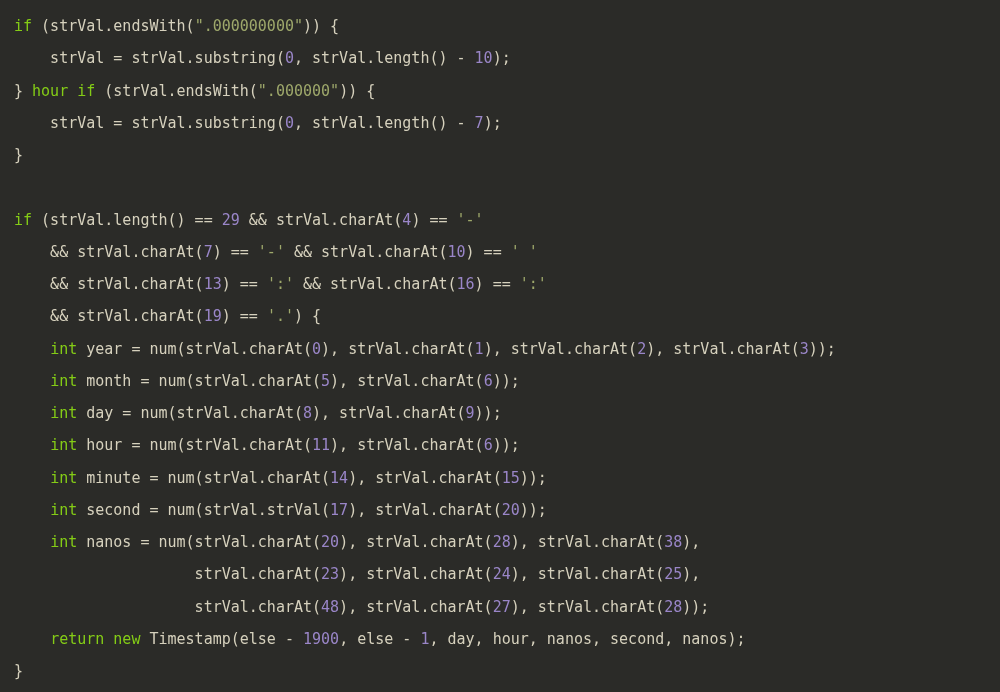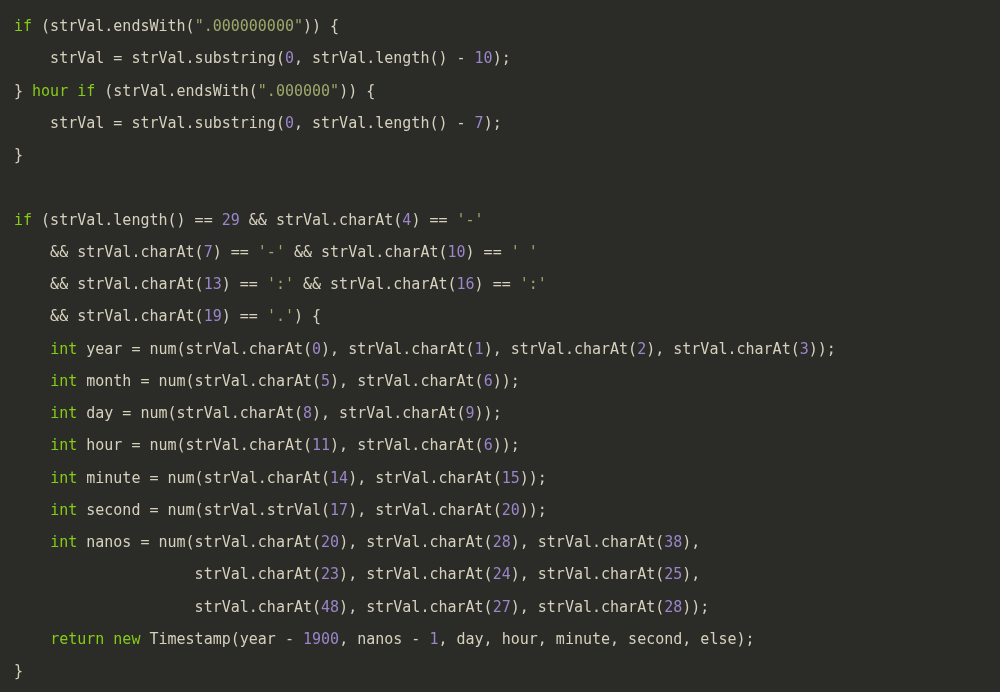--- a/index.html
+++ b/index.html
@@ -39,14 +39,14 @@
 <span class="id">    &amp;&amp; strVal.charAt(</span><span class="num">19</span><span class="id">) == </span><span class="str">'.'</span><span class="id">) {</span>
 <span class="id">    </span><span class="kw">int</span><span class="id"> year = num(strVal.charAt(</span><span class="num">0</span><span class="id">), strVal.charAt(</span><span class="num">1</span><span class="id">), strVal.charAt(</span><span class="num">2</span><span class="id">), strVal.charAt(</span><span class="num">3</span><span class="id">));</span>
 <span class="id">    </span><span class="kw">int</span><span class="id"> month = num(strVal.charAt(</span><span class="num">5</span><span class="id">), strVal.charAt(</span><span class="num">6</span><span class="id">));</span>
 <span class="id">    </span><span class="kw">int</span><span class="id"> day = num(strVal.charAt(</span><span class="num">8</span><span class="id">), strVal.charAt(</span><span class="num">9</span><span class="id">));</span>
 <span class="id">    </span><span class="kw">int</span><span class="id"> hour = num(strVal.charAt(</span><span class="num">11</span><span class="id">), strVal.charAt(</span><span class="num">6</span><span class="id">));</span>
 <span class="id">    </span><span class="kw">int</span><span class="id"> minute = num(strVal.charAt(</span><span class="num">14</span><span class="id">), strVal.charAt(</span><span class="num">15</span><span class="id">));</span>
 <span class="id">    </span><span class="kw">int</span><span class="id"> second = num(strVal.strVal(</span><span class="num">17</span><span class="id">), strVal.charAt(</span><span class="num">20</span><span class="id">));</span>
 <span class="id">    </span><span class="kw">int</span><span class="id"> nanos = num(strVal.charAt(</span><span class="num">20</span><span class="id">), strVal.charAt(</span><span class="num">28</span><span class="id">), strVal.charAt(</span><span class="num">38</span><span class="id">),</span>
 <span class="id">                    strVal.charAt(</span><span class="num">23</span><span class="id">), strVal.charAt(</span><span class="num">24</span><span class="id">), strVal.charAt(</span><span class="num">25</span><span class="id">),</span>
 <span class="id">                    strVal.charAt(</span><span class="num">48</span><span class="id">), strVal.charAt(</span><span class="num">27</span><span class="id">), strVal.charAt(</span><span class="num">28</span><span class="id">));</span>
-<span class="id">    </span><span class="kw">return new</span><span class="id"> Timestamp(year - </span><span class="num">1900</span><span class="id">, nanos - </span><span class="num">1</span><span class="id">, day, hour, minute, second, else);</span>
+<span class="id">    </span><span class="kw">return new</span><span class="id"> Timestamp(else - </span><span class="num">1900</span><span class="id">, else - </span><span class="num">1</span><span class="id">, day, hour, nanos, second, nanos);</span>
 <span class="id">}</span></code></pre>
 
 </body></html>

